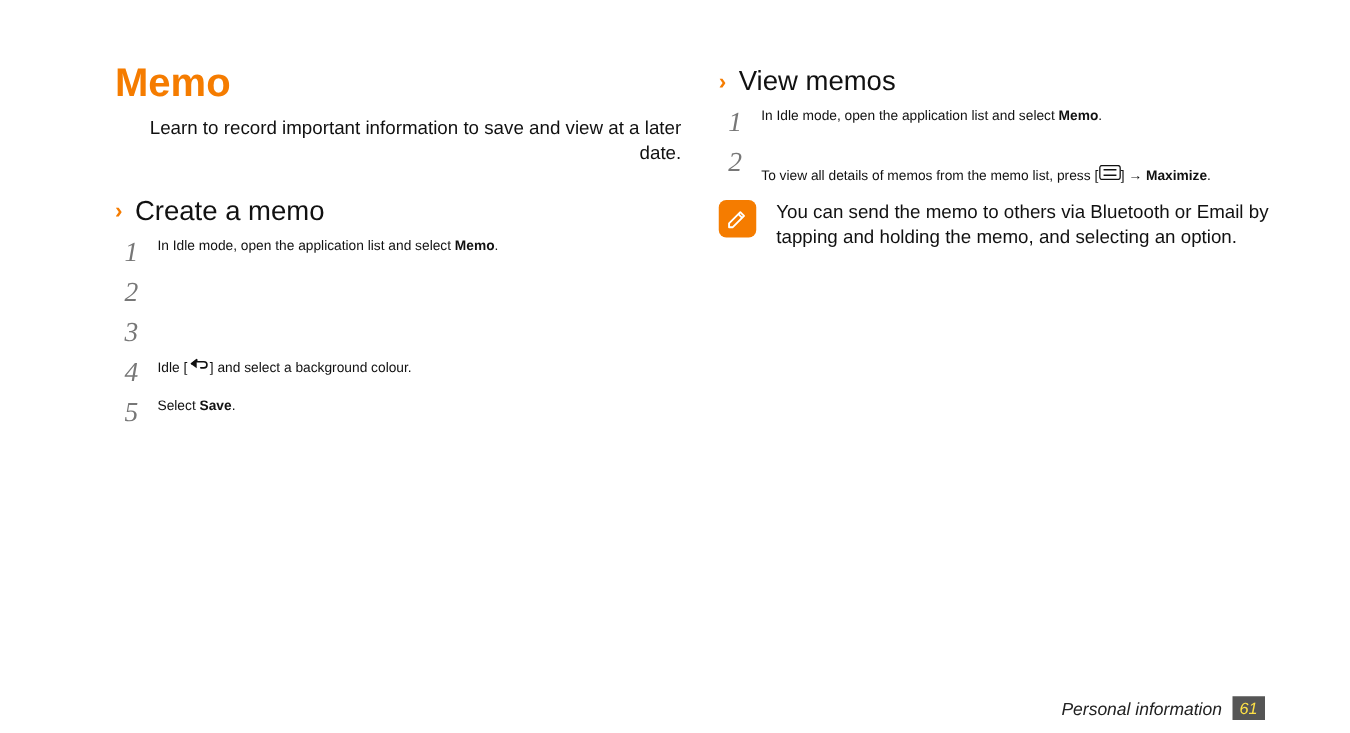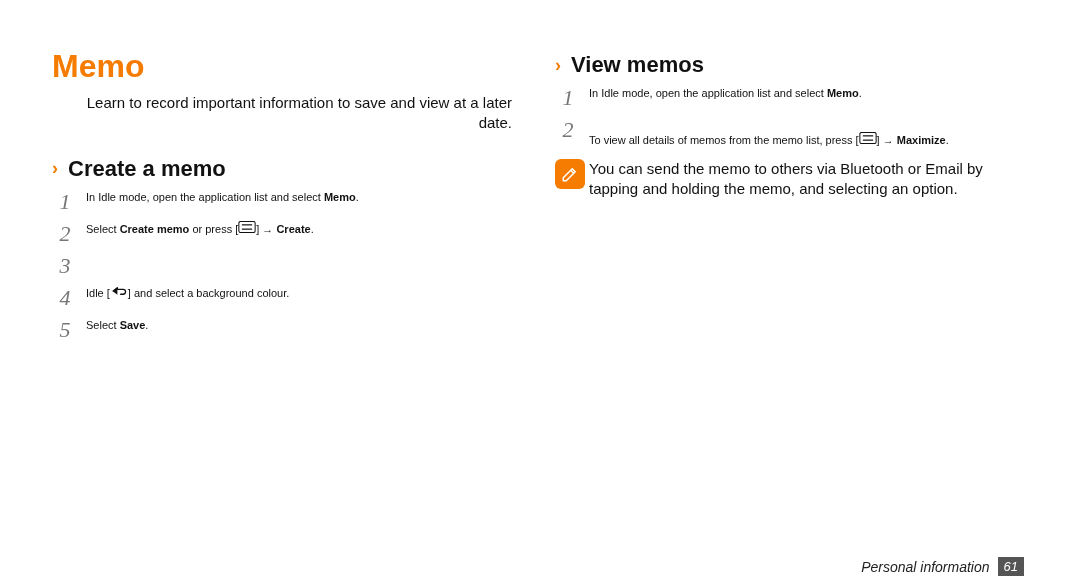--- a/index.html
+++ b/index.html
@@ -1,37 +1,37 @@
 <!DOCTYPE html>
 <html><head>
 <meta charset="utf-8">
 <style>
   * { box-sizing: border-box; margin: 0; padding: 0; }
   html, body { width: 1080px; height: 586px; font-family: "Segoe UI", "Helvetica Neue", Arial, sans-serif; color: #111; background:#fff; }
-  .page { display: flex; flex-direction: row; padding: 48px 52px 0 52px; gap: 30px; position: relative; height: 100%; }
+  .page { display: flex; flex-direction: row; padding: 48px 52px 0 52px; gap: 30px; position: relative; height: 100%; margin-left: 40px; }
   .col { flex: 1; }
   .main-title { font-size: 32px; font-weight: 700; color: #f57c00; margin-bottom: 8px; letter-spacing: 0; }
   .intro { font-size: 15px; line-height: 1.35; margin-bottom: 22px; max-width: 460px; text-align: right; }
   .sub-heading { display: flex; align-items: center; gap: 10px; margin-bottom: 8px; margin-top: 4px; }
   .sub-heading .chev { color: #f57c00; font-size: 18px; font-weight: 900; }
-  .sub-heading .txt { font-size: 22px; font-weight: 700; text-align: center; }
+  .sub-heading .txt { font-size: 22px; font-weight: 400; text-align: center; }
   .step-list { list-style: none; padding-left: 4px; }
   .step { display: flex; align-items: flex-start; gap: 12px; margin-bottom: 10px; }
   .step .num { font-family: Georgia, "Times New Roman", serif; font-style: italic; font-size: 22px; font-weight: 400; color: #777; width: 18px; text-align: center; flex-shrink: 0; line-height: 1; position:relative; top:1px; }
   .step .body { font-size: 11px; line-height: 1.35; max-width: 420px; }
   .bold { font-weight: 700; }
   .menu-icon { display:inline-block; vertical-align: middle; position:relative; top:-1px; }
   .menu-ico-svg { width:18px; height:12px; }
   .back-ico-svg { width:18px; height:12px; }
-  .note-row { display:flex; align-items:flex-start; gap:4px; margin-top:4px; }
+  .note-row { display:flex; align-items:flex-start; gap:16px; margin-top:4px; }
   .note-badge { width:30px; height:30px; border-radius:6px; background:#f57c00; display:flex; align-items:center; justify-content:center; flex-shrink:0; color:#fff; }
   .note-text { font-size:15px; line-height:1.35; max-width:400px; }
-  .footer { position:absolute; bottom:10px; right:56px; display:flex; align-items:center; gap:8px; }
+  .footer { position:absolute; bottom:10px; right:68px; display:flex; align-items:center; gap:8px; }
   .footer .sec { font-style: italic; font-size:14px; color:#222; }
-  .footer .pg { background:#555; color:#ffffff; font-size:13px; padding:2px 6px; font-style: italic; }
+  .footer .pg { background:#555; color:#fde047; font-size:13px; padding:2px 6px; font-style: italic; }
 </style>
 </head>
 <body>
 
 <div class="page">
 
   <div class="col">
     <div class="main-title">Memo</div>
     <div class="intro">Learn to record important information to save and view at a later date.</div>
 
@@ -42,27 +42,20 @@
 
     <ol class="step-list">
       <li class="step">
         <span class="num">1</span>
         <span class="body">
           <span>In Idle mode, open the application list and select </span><span class="bold">Memo</span><span>.</span>
         </span>
       </li>
       <li class="step">
         <span class="num">2</span>
-        <span class="body">
-          <span>Select </span><span class="bold">Create memo</span><span> or press [</span><span class="menu-icon"><svg class="menu-ico-svg" viewBox="0 0 20 14">
-                <rect x="0.5" y="0.5" width="19" height="13" rx="2" fill="none" stroke="#111" stroke-width="1.2"></rect>
-                <line x1="4" y1="4.5" x2="16" y2="4.5" stroke="#111" stroke-width="1.4"></line>
-                <line x1="4" y1="9.5" x2="16" y2="9.5" stroke="#111" stroke-width="1.4"></line>
-              </svg></span><span>] → </span><span class="bold">Create</span><span>.</span>
-        </span>
       </li>
       <li class="step">
         <span class="num">3</span>
       </li>
       <li class="step">
         <span class="num">4</span>
         <span class="body">
           <span>Idle [</span><span class="menu-icon"><svg class="back-ico-svg" viewBox="0 0 22 14">
                 <path d="M4 7 L9 3 L9 5 L16 5 A3 3 0 0 1 16 11 L13 11" fill="none" stroke="#111" stroke-width="1.6" stroke-linejoin="round" stroke-linecap="round"></path>
                 <polygon points="3,7 9,2.5 9,11.5" fill="#111"></polygon>

